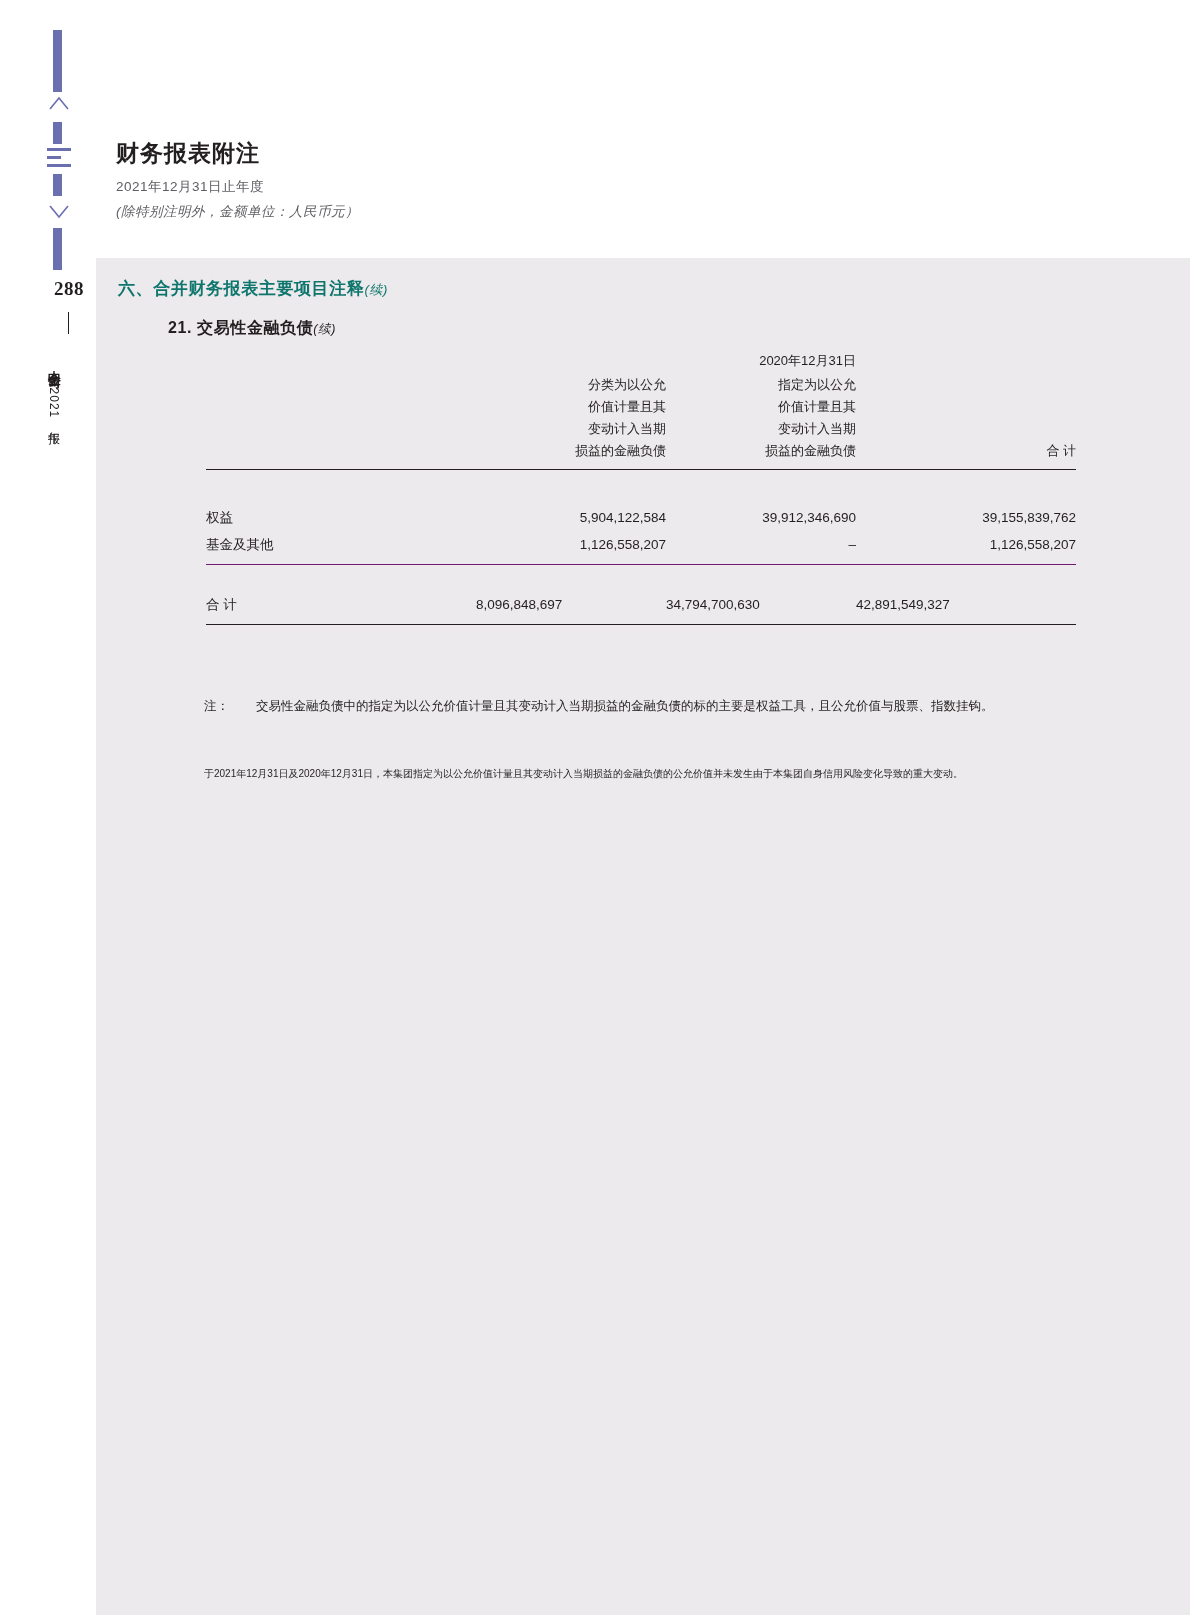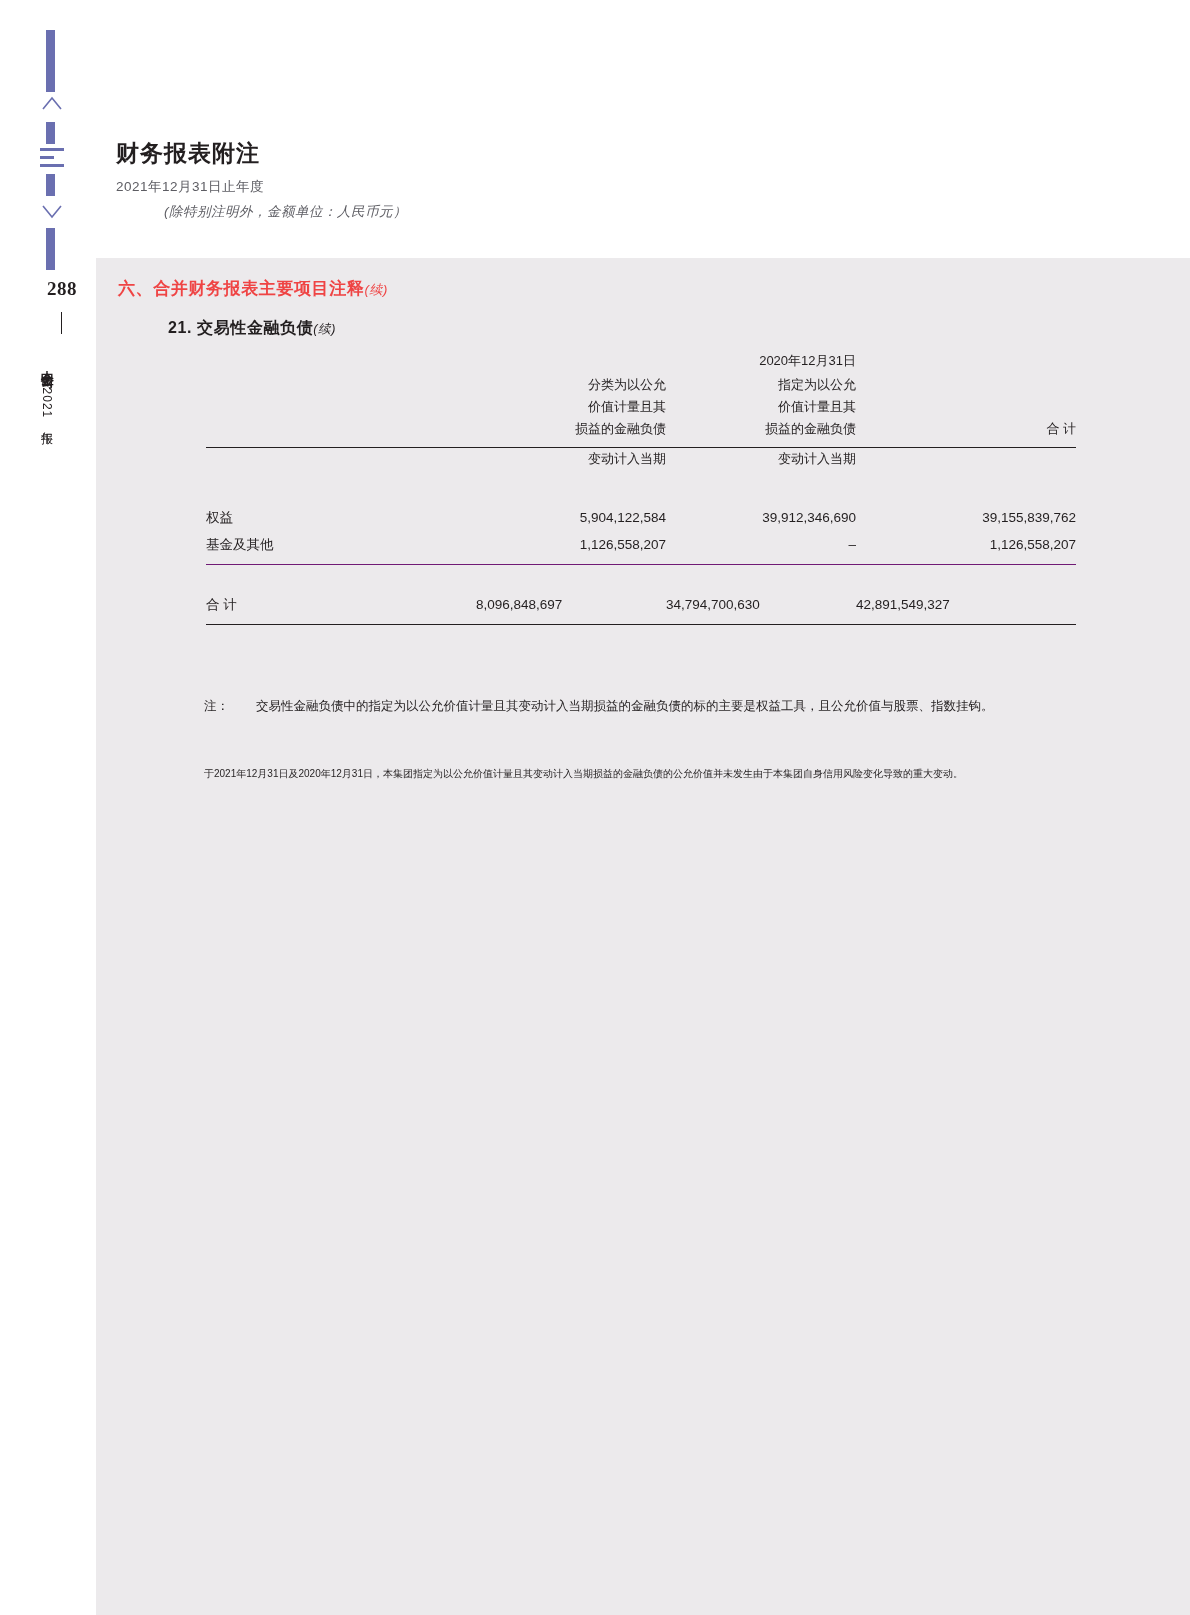--- a/index.html
+++ b/index.html
@@ -12,21 +12,21 @@
     background: #ffffff;
     font-family: "Liberation Sans", sans-serif;
     color: #231f20;
     position: relative;
     overflow: hidden;
   }
 
   
   .spine {
     position: absolute;
-    left: 4px;
+    left: 11px;
     top: 0;
     width: 88px;
     height: 1615px;
     background: #ffffff;
     padding-left: 12px;
   }
   .spine-bar {
     position: absolute;
     left: 42px;
     width: 9px;
@@ -145,30 +145,29 @@
     font-size: 13.5px;
     color: #5d5d63;
     letter-spacing: 0.5px;
   }
   .header .sub2 {
     margin-top: 7px;
     font-size: 13.5px;
     color: #5d5d63;
     font-style: italic;
     letter-spacing: 0.5px;
-    margin-left: 48px;
   }
 
   .section-title {
     position: absolute;
     left: 22px;
     top: 277px;
     font-size: 17px;
     font-weight: bold;
-    color: #ef4444;
+    color: #0f766e;
     letter-spacing: 0.6px;
   }
   .section-title .cont {
     font-size: 13px;
     font-style: italic;
     font-weight: normal;
   }
 
   .note-title {
     position: absolute;
@@ -336,31 +335,31 @@
       <td class="col-num">分类为以公允</td>
       <td class="col-num2">指定为以公允</td>
       <td class="col-tot"></td>
     </tr>
     <tr class="hdr-line">
       <td class="col-label"></td>
       <td class="col-num">价值计量且其</td>
       <td class="col-num2">价值计量且其</td>
       <td class="col-tot"></td>
     </tr>
+    <tr class="hdr-line">
+      <td class="col-label"></td>
+      <td class="col-num">变动计入当期</td>
+      <td class="col-num2">变动计入当期</td>
+      <td class="col-tot"></td>
+    </tr>
     <tr class="hdr-line hdr-last">
       <td class="col-label"></td>
       <td class="col-num">损益的金融负债</td>
       <td class="col-num2">损益的金融负债</td>
       <td class="col-tot">合 计</td>
-    </tr>
-    <tr class="hdr-line">
-      <td class="col-label"></td>
-      <td class="col-num">变动计入当期</td>
-      <td class="col-num2">变动计入当期</td>
-      <td class="col-tot"></td>
     </tr>
 
     <tr class="spacer-row">
           <td colspan="4"></td>
         </tr>
 
     <tr class="data-row">
       <td class="col-label">权益</td>
       <td class="col-num">5,904,122,584</td>
       <td class="col-num2">39,912,346,690</td>

